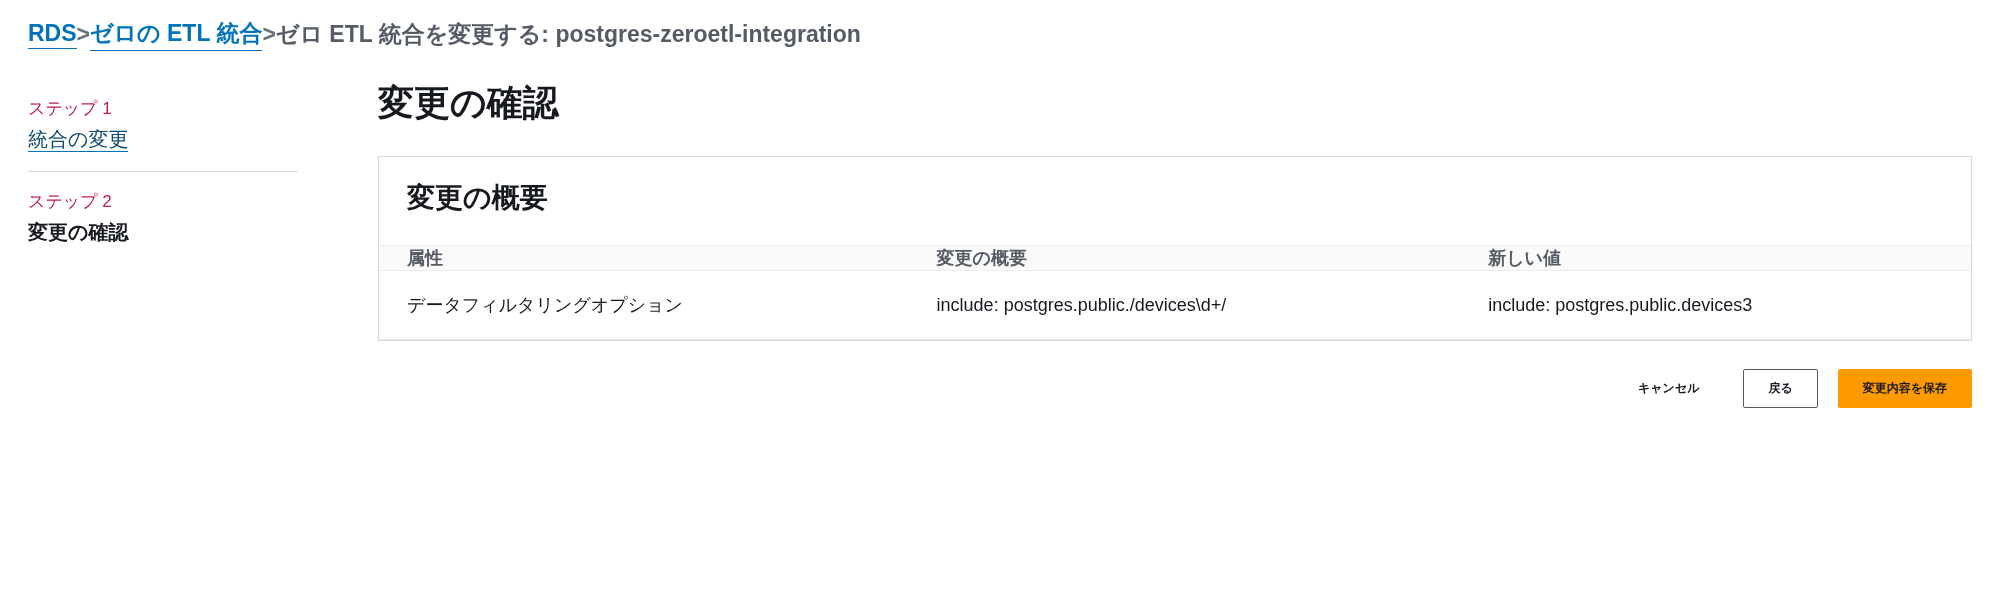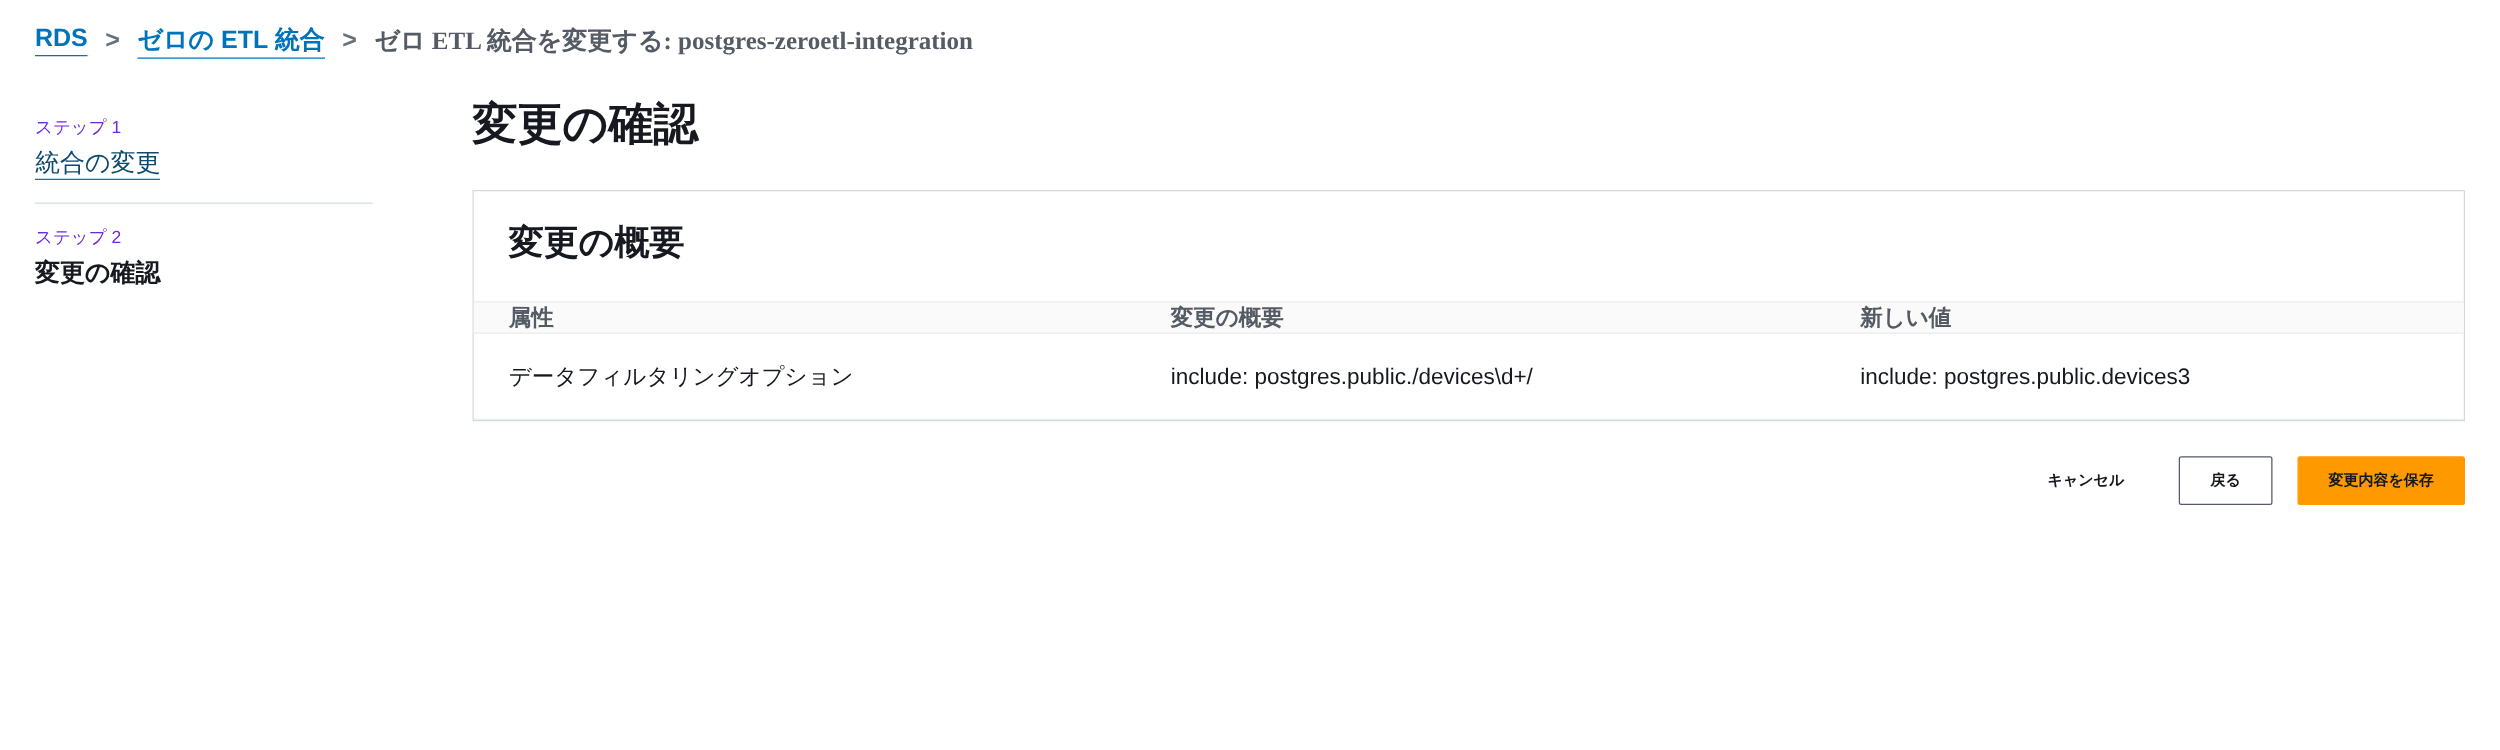--- a/index.html
+++ b/index.html
@@ -13,61 +13,59 @@
       color: #16191f;
       font-size: 18px;
       padding: 18px 28px;
     }
     a {
       text-decoration: none;
     }
     .breadcrumb {
       display: flex;
       align-items: center;
-      gap: 14px;
-      font-size: 20px;
+      font-size: 23px;
       color: #545b64;
       margin-bottom: 28px;
       font-weight: 600;
     }
     .breadcrumb-link {
       color: #0073bb;
       font-weight: 700;
       border-bottom: 1px solid #0073bb;
       padding-bottom: 1px;
     }
     .breadcrumb-sep {
       color: #687078;
       font-weight: 700;
     }
     .breadcrumb-current {
       color: #545b64;
       font-weight: 700;
-      font-family: Liberation Serif, serif;
     }
     .layout {
       display: flex;
       gap: 80px;
     }
     .sidebar {
       width: 270px;
       flex-shrink: 0;
       padding-top: 6px;
     }
     .step {
       padding: 12px 0;
     }
     .step-sep {
       border: none;
       border-top: 1px solid #d5dbdb;
       margin: 6px 0;
     }
     .step-label {
-      font-size: 14px;
-      color: #6d28d9;
+      font-size: 17px;
+      color: #be185d;
       margin-bottom: 6px;
     }
     .step-title-link {
       color: #0c4a6e;
       font-size: 20px;
       font-weight: 400;
       border-bottom: 1px solid #0073bb;
       padding-bottom: 1px;
     }
     .step-title-current {

